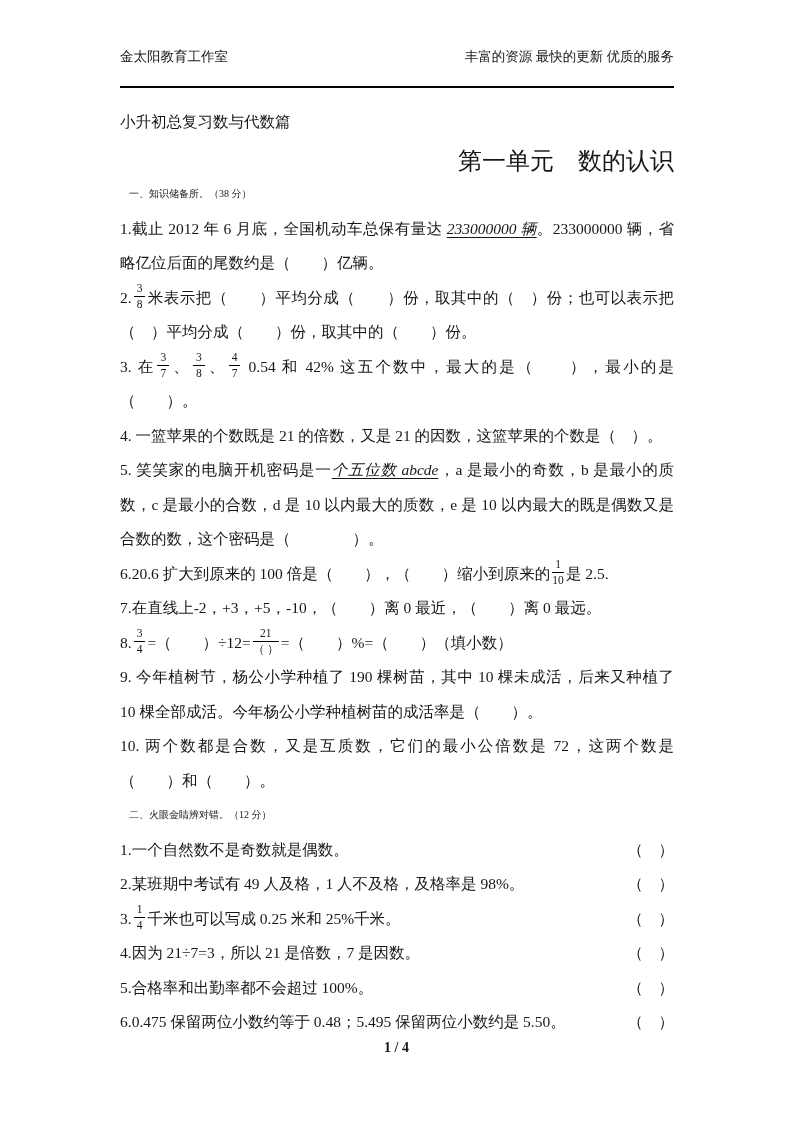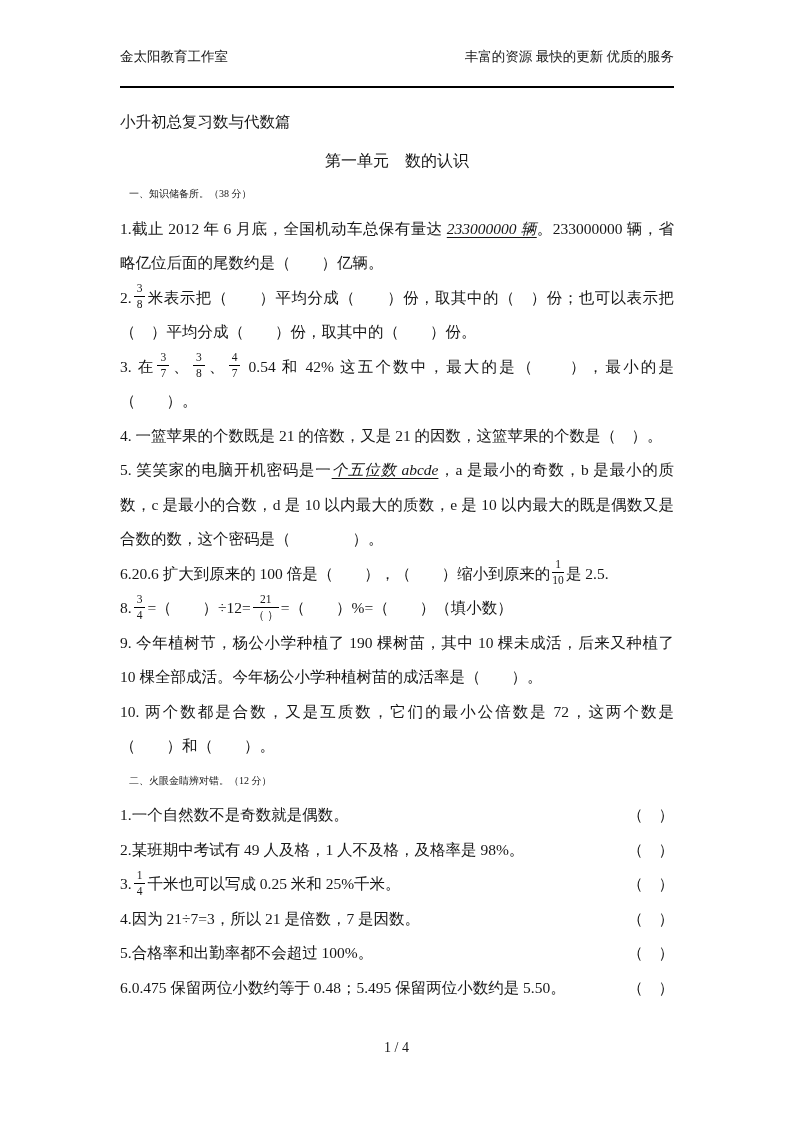--- a/index.html
+++ b/index.html
@@ -12,38 +12,38 @@
   }
   .content {
     position: absolute; left: 120px; top: 48px; width: 554px;
   }
   .header {
     display: flex; justify-content: space-between; align-items: flex-end;
     font-size: 13.5px; padding-bottom: 20px;
     border-bottom: 2px solid #000;
   }
   .doc-label { margin-top: 22px; font-size: 15.5px; line-height: 24px; }
-  .title { margin-top: 11px; text-align: center; font-size: 16px; font-weight: normal; line-height: 32px; }
+  .title { margin-top: 11px; text-align: right; font-size: 24px; font-weight: normal; line-height: 32px; }
   .subtitle { margin-top: 7px; text-align: center; font-size: 15.5px; font-weight: normal; line-height: 28px; }
   .sec-heading { padding-left: 9px; font-size: 10px; line-height: 34.5px; }
   .q { font-size: 15.5px; line-height: 34.5px; text-align: justify; }
   .tf-row { display: flex; font-size: 15.5px; line-height: 34.5px; }
   .tf-text { flex: 1 1 auto; }
   .tf-ans { flex: 0 0 auto; padding-left: 8px; }
   .frac {
     display: inline-block; vertical-align: middle; text-align: center;
     font-size: 11.5px; line-height: 13px; margin: 0 2px;
     transform: translateY(-2px);
   }
   .frac .num { display: block; border-bottom: 1px solid #000; padding: 0 3px 1px; }
   .frac .den { display: block; padding-top: 1px; }
   .ul { text-decoration: underline; text-underline-offset: 3px; font-style: italic; }
   .footer {
     position: absolute; left: 0; top: 1040px; width: 793px;
-    text-align: center; font-weight: normal; font-size: 14px;
+    text-align: center; font-weight: bold; font-size: 14px;
   }
 </style>
 </head>
 <body>
 
 <div class="page">
   <div class="content">
 
     <div class="header">
       <span>金太阳教育工作室</span>
@@ -55,20 +55,21 @@
     <h1 class="title">第一单元　数的认识</h1>
 
     <p class="sec-heading">一、知识储备所。（38 分）</p>
     <div id="s1-questions">
         <p class="q">1.截止 2012 年 6 月底，全国机动车总保有量达 <span class="ul">233000000 辆</span>。233000000 辆，省略亿位后面的尾数约是（　　）亿辆。</p>
         <p class="q">2.<span class="frac"><span class="num">3</span><span class="den">8</span></span>米表示把（　　）平均分成（　　）份，取其中的（　）份；也可以表示把（　）平均分成（　　）份，取其中的（　　）份。</p>
         <p class="q">3. 在<span class="frac"><span class="num">3</span><span class="den">7</span></span>、<span class="frac"><span class="num">3</span><span class="den">8</span></span>、<span class="frac"><span class="num">4</span><span class="den">7</span></span> 0.54 和 42% 这五个数中，最大的是（　　），最小的是（　　）。</p>
         <p class="q">4. 一篮苹果的个数既是 21 的倍数，又是 21 的因数，这篮苹果的个数是（　）。</p>
         <p class="q">5. 笑笑家的电脑开机密码是一<span class="ul">个五位数 abcde</span>，a 是最小的奇数，b 是最小的质数，c 是最小的合数，d 是 10 以内最大的质数，e 是 10 以内最大的既是偶数又是合数的数，这个密码是（　　　　）。</p>
         <p class="q">6.20.6 扩大到原来的 100 倍是（　　），（　　）缩小到原来的<span class="frac"><span class="num">1</span><span class="den">10</span></span>是 2.5.</p>
+        <p class="q">7.在直线上-2，+3，+5，-10，（　　）离 0 最近，（　　）离 0 最远。</p>
         <p class="q">8.<span class="frac"><span class="num">3</span><span class="den">4</span></span>=（　　）÷12=<span class="frac"><span class="num">21</span><span class="den">（ ）</span></span>=（　　）%=（　　）（填小数）</p>
         <p class="q">9. 今年植树节，杨公小学种植了 190 棵树苗，其中 10 棵未成活，后来又种植了 10 棵全部成活。今年杨公小学种植树苗的成活率是（　　）。</p>
         <p class="q">10. 两个数都是合数，又是互质数，它们的最小公倍数是 72，这两个数是（　　）和（　　）。</p>
       </div>
 
     <p class="sec-heading">二、火眼金睛辨对错。（12 分）</p>
     <div id="s2-items">
         <div class="tf-row">
           <span class="tf-text">1.一个自然数不是奇数就是偶数。</span>
           <span class="tf-ans">（　）</span>

